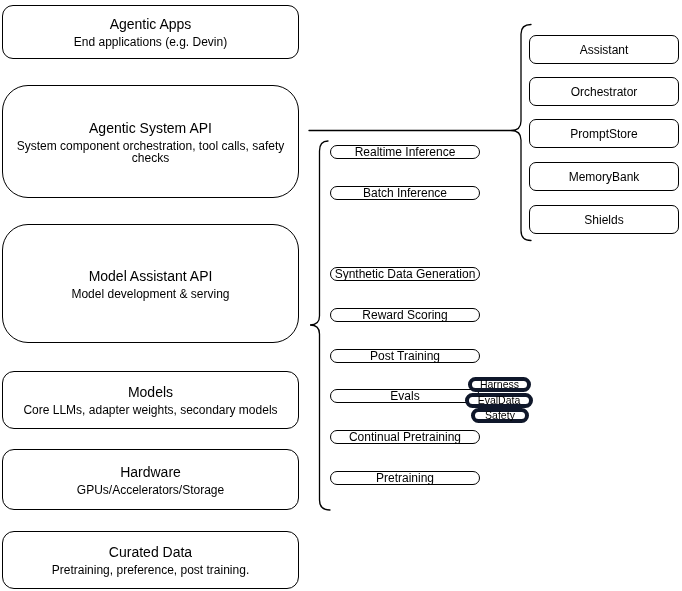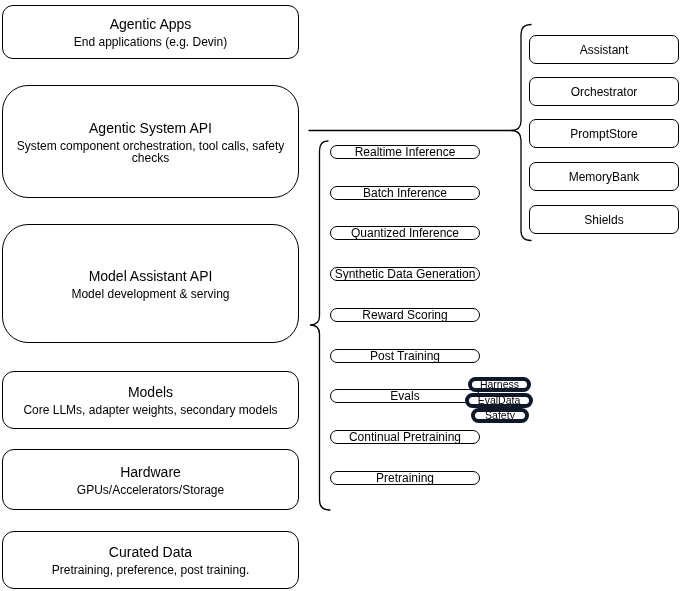--- a/index.html
+++ b/index.html
@@ -70,21 +70,20 @@
     <div class="subtitle">GPUs/Accelerators/Storage</div>
   </div>
 
   <div class="node lbox" style="top:531px;height:58px;border-radius:12px">
     <div class="title">Curated Data</div>
     <div class="subtitle">Pretraining, preference, post training.</div>
   </div>
 
   <div class="node mbox" style="top:145px">Realtime Inference</div>
   <div class="node mbox" style="top:186px">Batch Inference</div>
-  <div class="node mbox" style="top:226px">Quantized Inference</div>
   <div class="node mbox" style="top:267px">Synthetic Data Generation</div>
   <div class="node mbox" style="top:308px">Reward Scoring</div>
   <div class="node mbox" style="top:349px">Post Training</div>
   <div class="node mbox" style="top:389px">Evals</div>
   <div class="node mbox" style="top:430px">Continual Pretraining</div>
   <div class="node mbox" style="top:471px">Pretraining</div>
 
   <div class="oval" style="left:468px;top:377px;width:63px;height:15px">Harness</div>
   <div class="oval" style="left:465px;top:393px;width:68px;height:15px">EvalData</div>
   <div class="oval" style="left:471px;top:408px;width:58px;height:15px">Safety</div>

